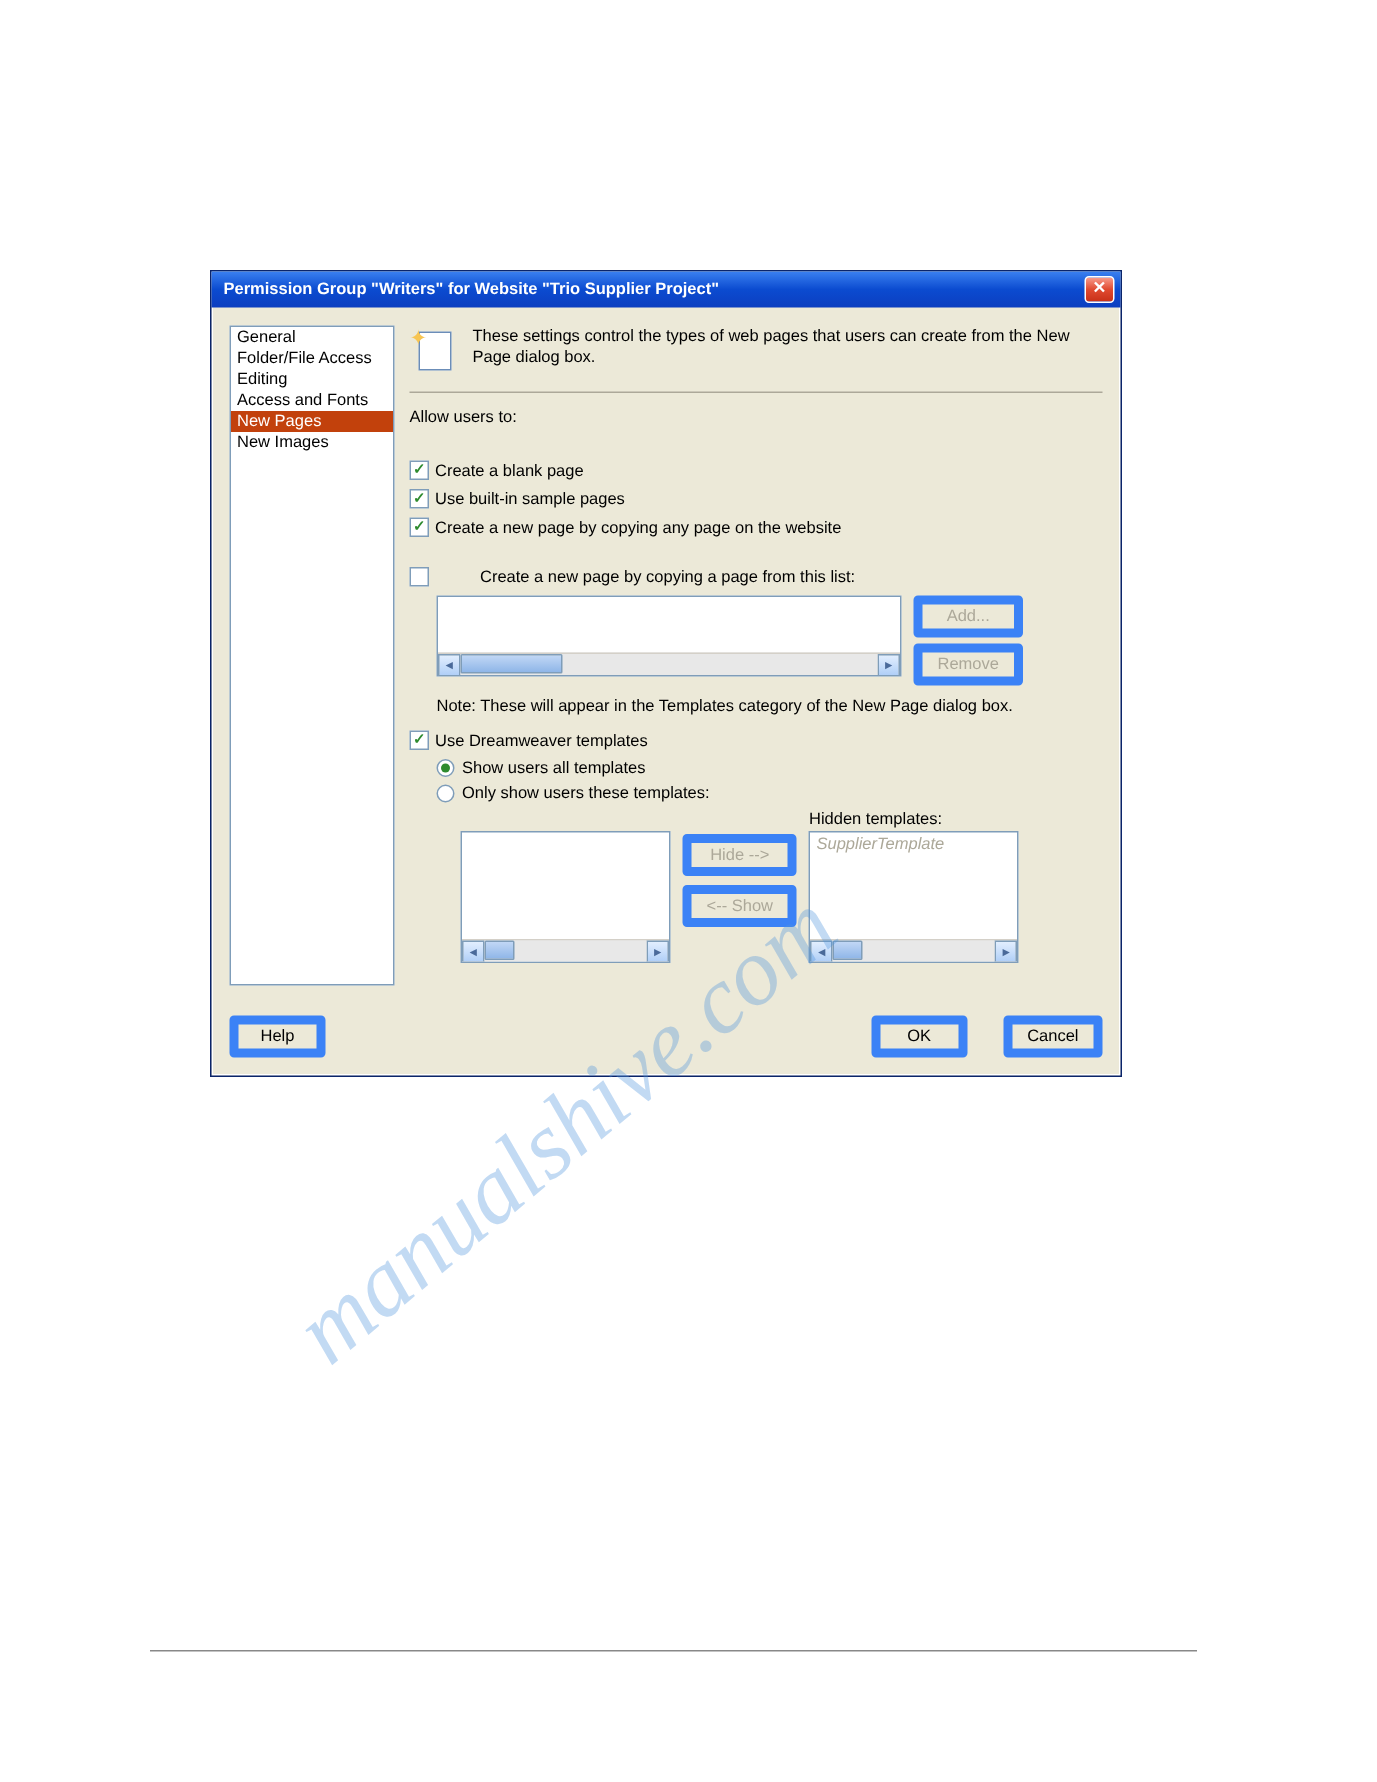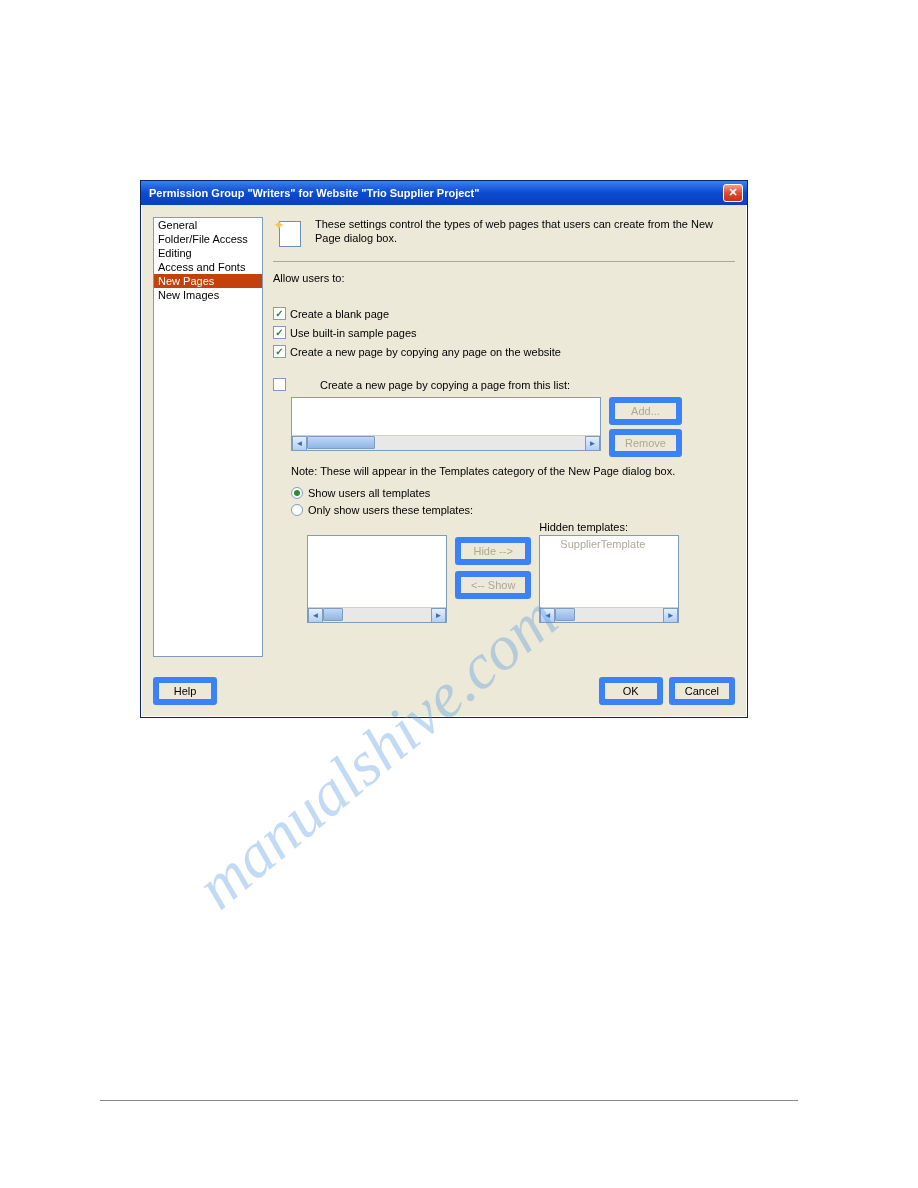--- a/index.html
+++ b/index.html
@@ -234,31 +234,32 @@
     height: 88px;
   }
   .mid-btns {
     display: flex;
     flex-direction: column;
     gap: 6px;
     padding-bottom: 24px;
     justify-content: center;
   }
   .hidden-item {
-    padding: 2px 20px;
+    padding: 2px 4px;
     color: #aca899;
+    font-style: italic;
   }
   .footer {
     display: flex;
     justify-content: space-between;
     padding: 8px 12px 12px 12px;
   }
   .footer-right {
     display: flex;
-    gap: 6px;
+    gap: 24px;
   }
   .watermark {
     position: absolute;
     left: 170px;
     top: 250px;
     font-size: 64px;
     color: rgba(80, 150, 220, 0.35);
     font-style: italic;
     font-family: Georgia, serif;
     transform: rotate(-40deg);
@@ -338,20 +339,24 @@
           </div>
         </div>
         <div class="btn-col">
           <button class="btn disabled" disabled="">Add...</button>
           <button class="btn disabled" disabled="">Remove</button>
         </div>
       </div>
 
       <div class="note">Note: These will appear in the Templates category of the New Page dialog box.</div>
 
+      <div class="check-row indent1">
+        <span class="checkbox checked"></span>
+        <span>Use Dreamweaver templates</span>
+      </div>
 
       <div class="radio-row">
         <span class="radio selected"></span>
         <span>Show users all templates</span>
       </div>
       <div class="radio-row">
         <span class="radio"></span>
         <span>Only show users these templates:</span>
       </div>
 

